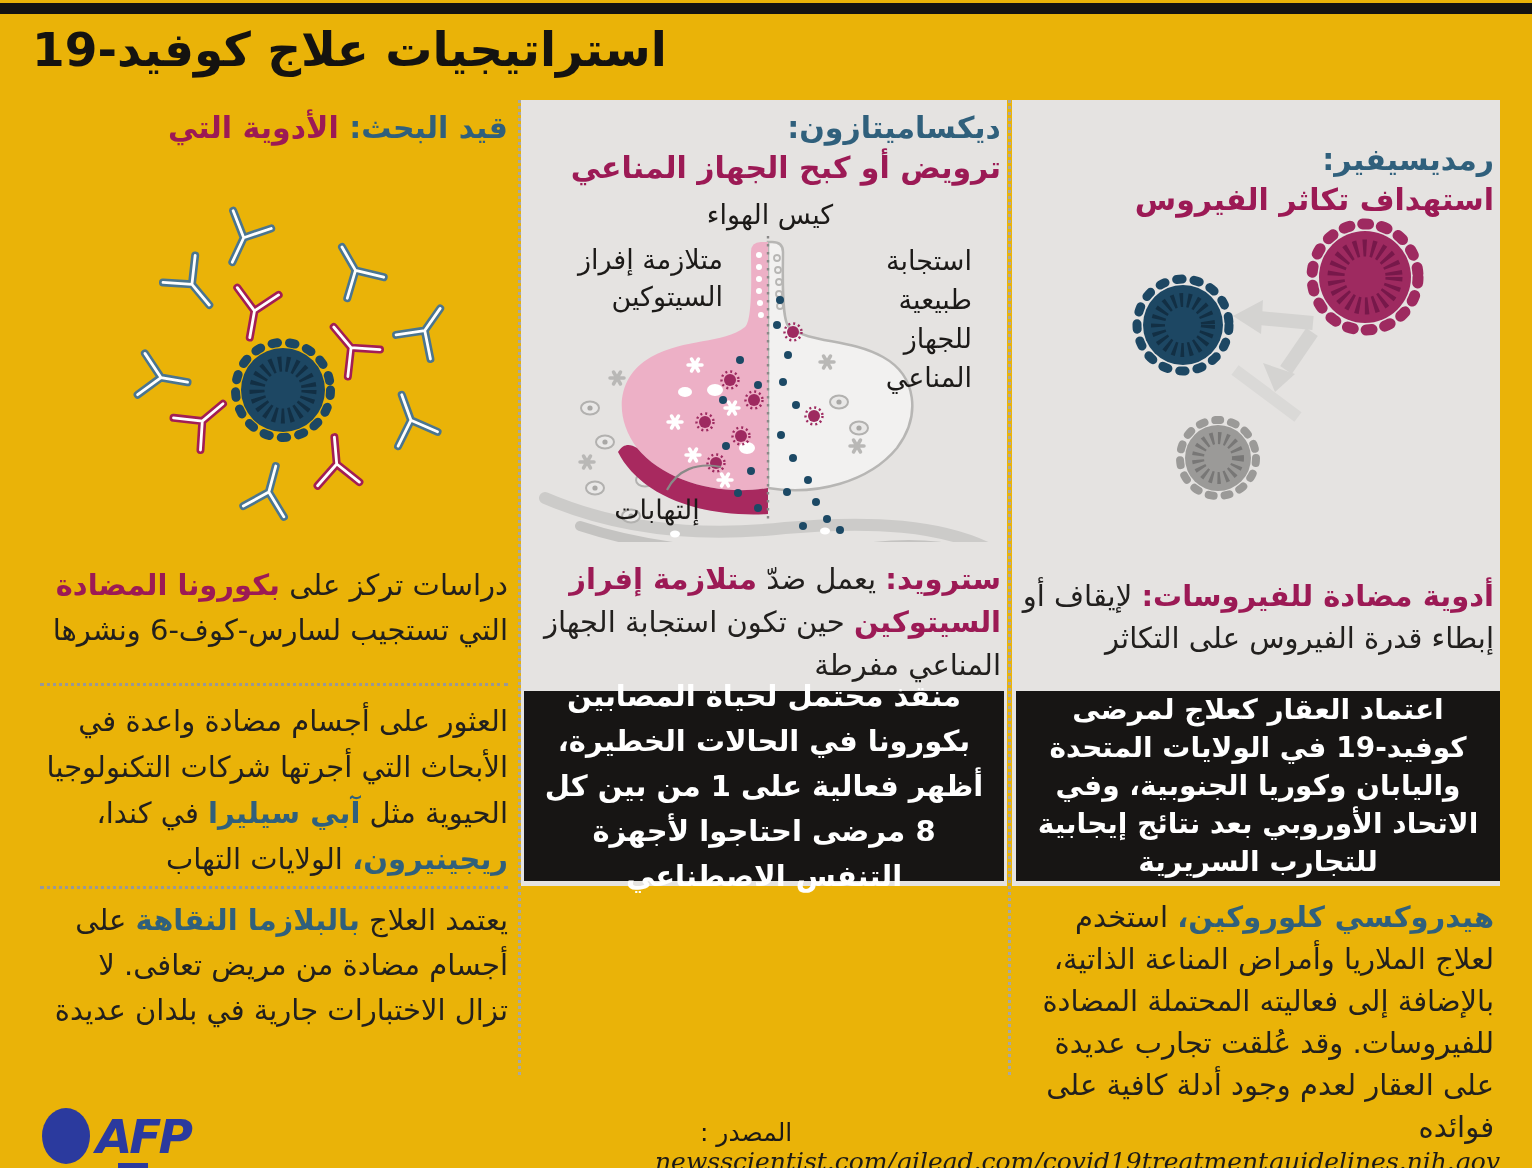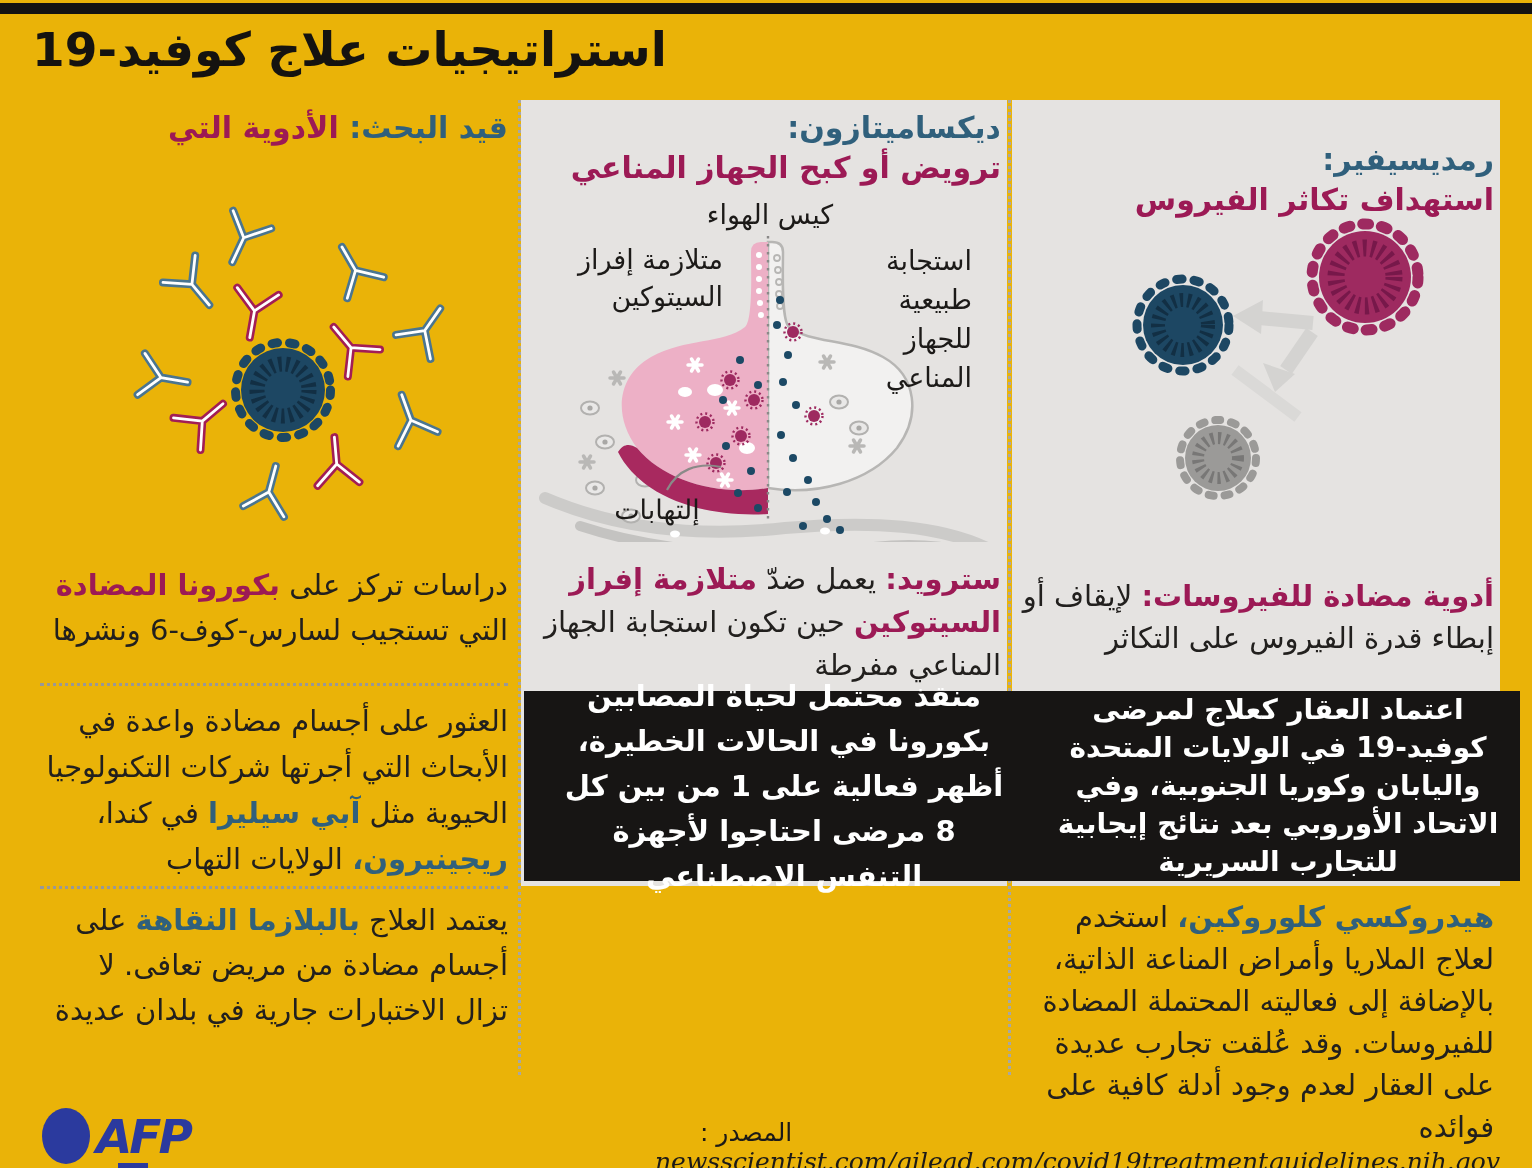--- a/index.html
+++ b/index.html
@@ -17,21 +17,21 @@
   .panel{background:#e5e3e1;}
   .vsep{width:0;border-left:3px dotted #a8a7a5;}
   .hsep{height:0;border-top:3px dotted #9a9896;}
   .colhead{font-size:30px;font-weight:700;line-height:40px;text-align:right;}
   .drug{color:#30607c;}
   .strategy{color:#9c1a55;}
   .body-txt{font-size:29px;line-height:42px;text-align:right;color:#22201e;}
   .hl-m{color:#9c1a55;font-weight:700;}
   .hl-t{color:#30607c;font-weight:700;}
   .blackbox{background:#171514;color:#ffffff;font-weight:700;text-align:center;
-            font-size:28px;display:flex;align-items:center;justify-content:center;padding-left:20px;}
+            font-size:28px;display:flex;align-items:center;justify-content:center;}
   .blackbox .inner{padding:6px 14px;}
   .diag-label{font-size:27px;color:#1c1a18;line-height:37px;}
   .footer-src{font-size:25px;color:#1c1a18;text-align:left;direction:rtl;}
   .src-url{font-style:italic;font-family:"DejaVu Serif","Liberation Serif",serif;}
   .afp-wrap{display:flex;align-items:center;gap:6px;}
   .afp-txt{font-size:47px;font-weight:800;font-style:italic;color:#2b3a9e;
            font-family:"DejaVu Sans","Liberation Sans",sans-serif;letter-spacing:-3px;}
   .afp-globe{width:48px;height:56px;background:#2b3a9e;border-radius:50%;}
   .afp-stand{position:absolute;left:118px;top:1163px;width:30px;height:5px;background:#2b3a9e;}
   

